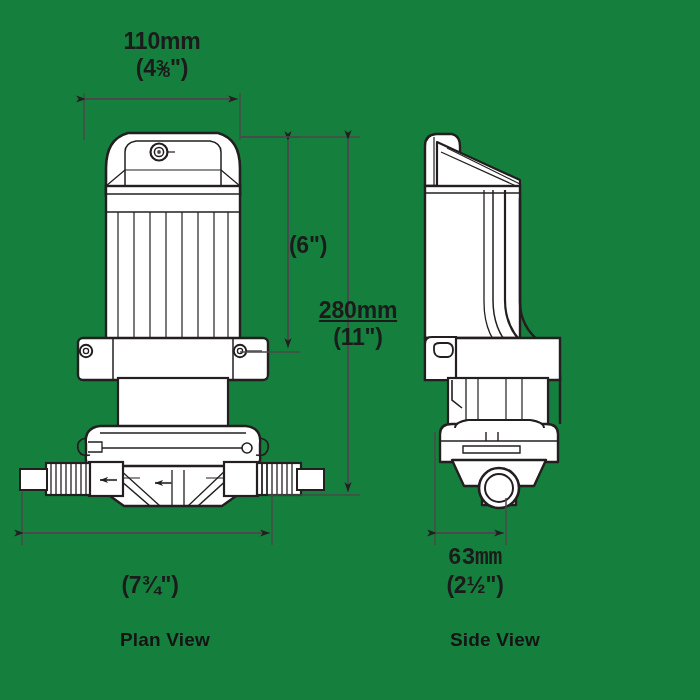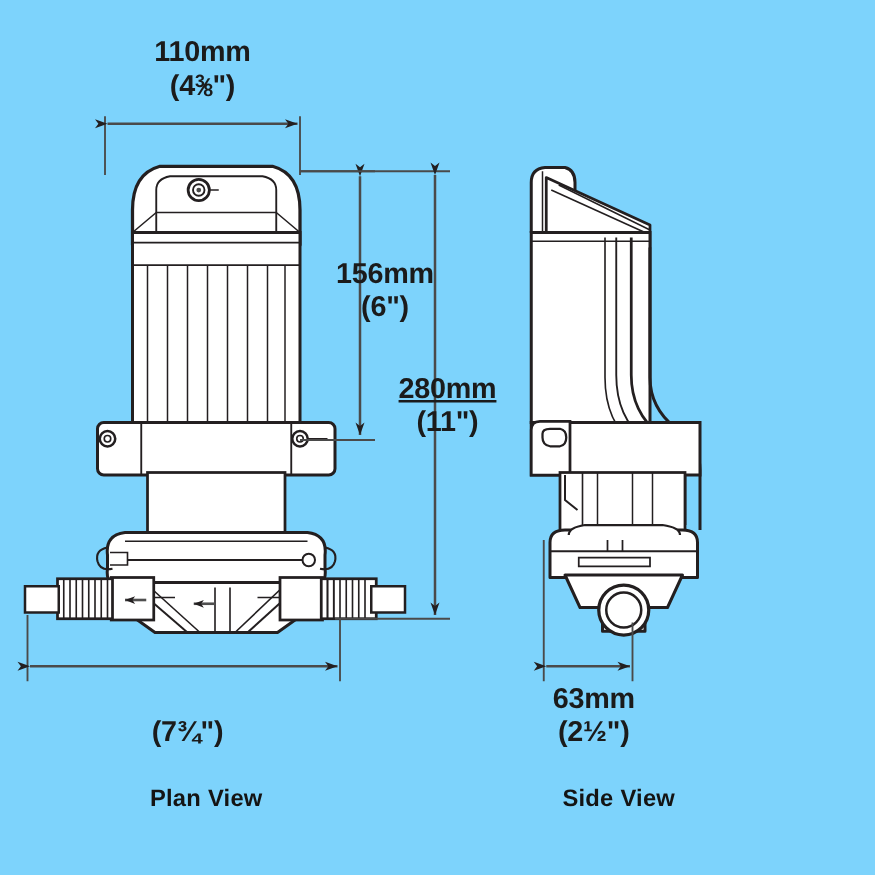--- a/index.html
+++ b/index.html
@@ -7,21 +7,21 @@
     padding: 0;
     background: #ffffff;
   }
   body {
     font-family: "Liberation Sans", sans-serif;
   }
   #canvas {
     position: relative;
     width: 700px;
     height: 700px;
-    background: #7dd3fc;
+    background: #15803d;
     overflow: hidden;
   }
   #drawing {
     position: absolute;
     left: 0;
     top: 0;
     width: 700px;
     height: 700px;
   }
   .dimtext {
@@ -309,27 +309,26 @@
         <line x1="437" y1="533" x2="504" y2="533" stroke-width="2" marker-start="url(#arrL)" marker-end="url(#arrR)"></line>
       </g>
     </g>
   </svg>
 
   <div class="dimtext dim-main" style="left:84px; top:28px; width:156px;">110mm</div>
   <div class="dimtext dim-sub" style="left:84px; top:55px; width:156px;">
     <span>(</span><span>4</span><sup class="frac-n">3</sup><span class="frac-bar">⁄</span><sub class="frac-d">8</sub><span>")</span>
   </div>
 
-  <div class="dimtext dim-main" style="left:253px; top:205px; width:110px;">156mm</div>
   <div class="dimtext dim-sub" style="left:253px; top:232px; width:110px;">(6")</div>
 
   <div class="dimtext dim-main" style="left:303px; top:297px; width:110px;text-decoration:underline;">280mm</div>
   <div class="dimtext dim-sub" style="left:303px; top:324px; width:110px;">(11")</div>
 
   <div class="dimtext dim-sub" style="left:85px; top:572px; width:130px;">(7¾")</div>
 
-  <div class="dimtext dim-main" style="left:415px; top:545px; width:120px;">63mm</div>
+  <div class="dimtext dim-main" style="left:415px; top:545px; width:120px;font-family:Liberation Mono, monospace;">63mm</div>
   <div class="dimtext dim-sub" style="left:415px; top:572px; width:120px;">(2½")</div>
 
   <div class="viewcaption" style="left:405px; top:629px; width:180px;">Side View</div>
   <div class="viewcaption" style="left:75px; top:629px; width:180px;">Plan View</div>
 
 </div>
 
 </body></html>

